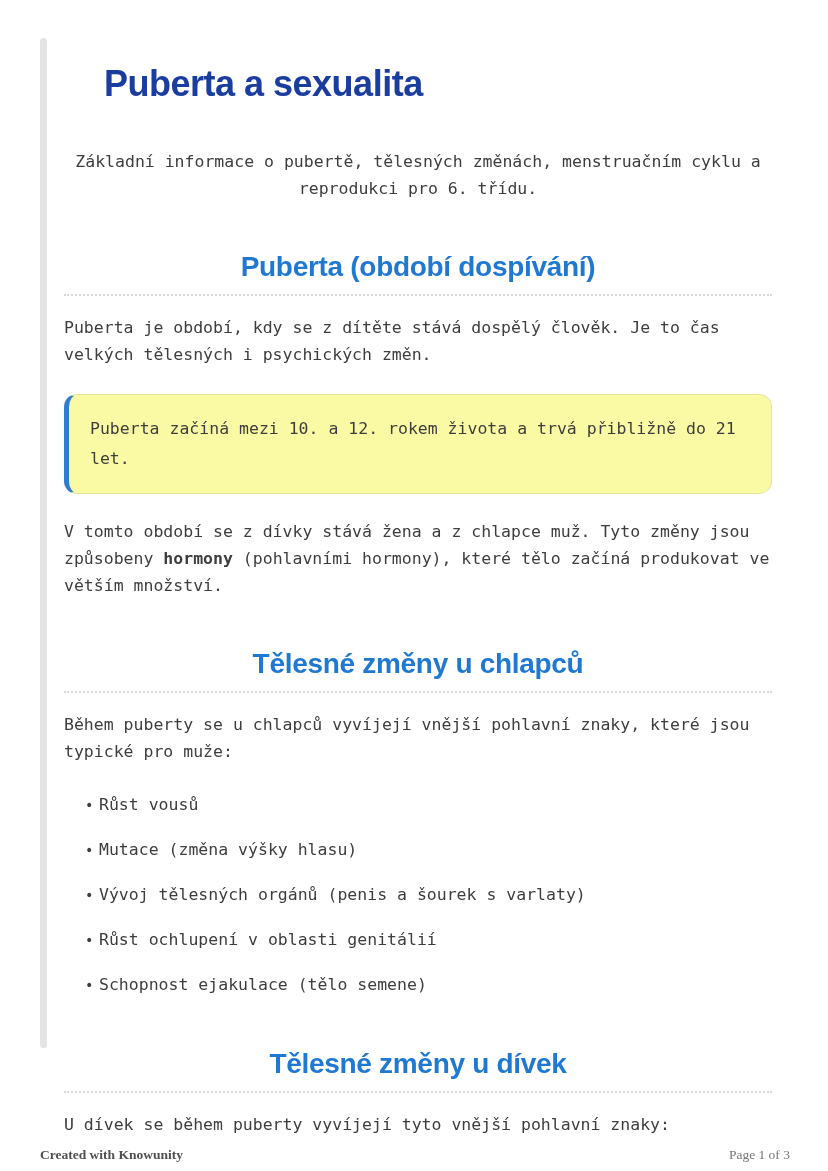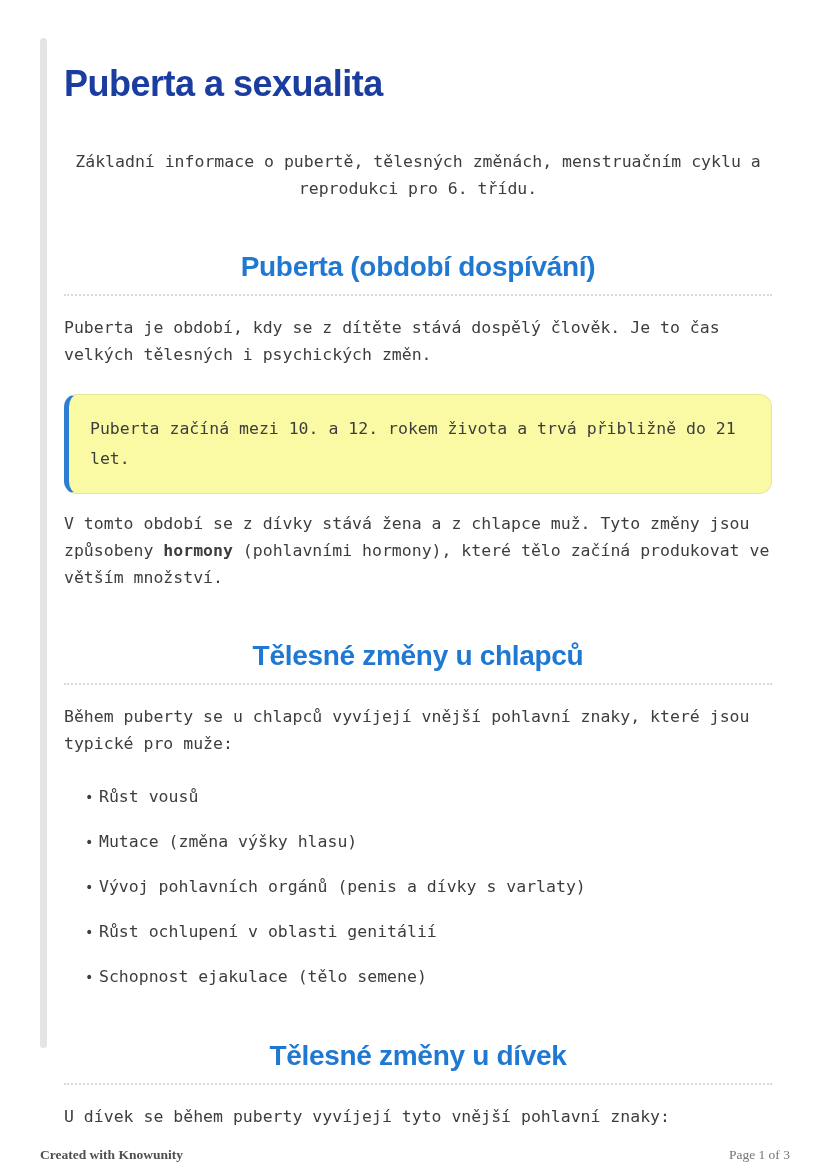--- a/index.html
+++ b/index.html
@@ -21,20 +21,21 @@
   }
 
   h1.doc-title {
     font-family: "Liberation Sans", sans-serif;
     font-weight: 700;
     font-size: 36px;
     line-height: 44px;
     letter-spacing: -0.5px;
     color: #1b3da0;
     margin-top: 24px;
+    margin-left: 40px;
   }
 
   p.body-text {
     font-size: 16.5px;
     line-height: 27px;
     color: #3d3d3d;
   }
 
   .intro { margin-top: 42px; text-align: center; }
 
@@ -60,21 +61,21 @@
     border-left: 5px solid #2e7ecf;
     border-radius: 13px;
     padding: 19px 24px 19px 21px;
   }
   .callout p {
     font-size: 16.5px;
     line-height: 30px;
     color: #3d3d3d;
   }
 
-  .after-callout { margin-top: 16px; }
+  .after-callout { margin-top: 24px; }
   .after-callout strong { font-weight: 700; }
 
   ul.changes-list {
     list-style: none;
     margin-top: 26px;
   }
   ul.changes-list li {
     display: flex;
     align-items: baseline;
     font-size: 16.5px;
@@ -139,21 +140,21 @@
     <li>
         <span class="bullet">•</span>
         <span>Růst vousů</span>
       </li>
     <li>
         <span class="bullet">•</span>
         <span>Mutace (změna výšky hlasu)</span>
       </li>
     <li>
         <span class="bullet">•</span>
-        <span>Vývoj pohlavních orgánů (penis a dívky s varlaty)</span>
+        <span>Vývoj tělesných orgánů (penis a šourek s varlaty)</span>
       </li>
     <li>
         <span class="bullet">•</span>
         <span>Růst ochlupení v oblasti genitálií</span>
       </li>
     <li>
         <span class="bullet">•</span>
         <span>Schopnost ejakulace (tělo semene)</span>
       </li>
   </ul>

